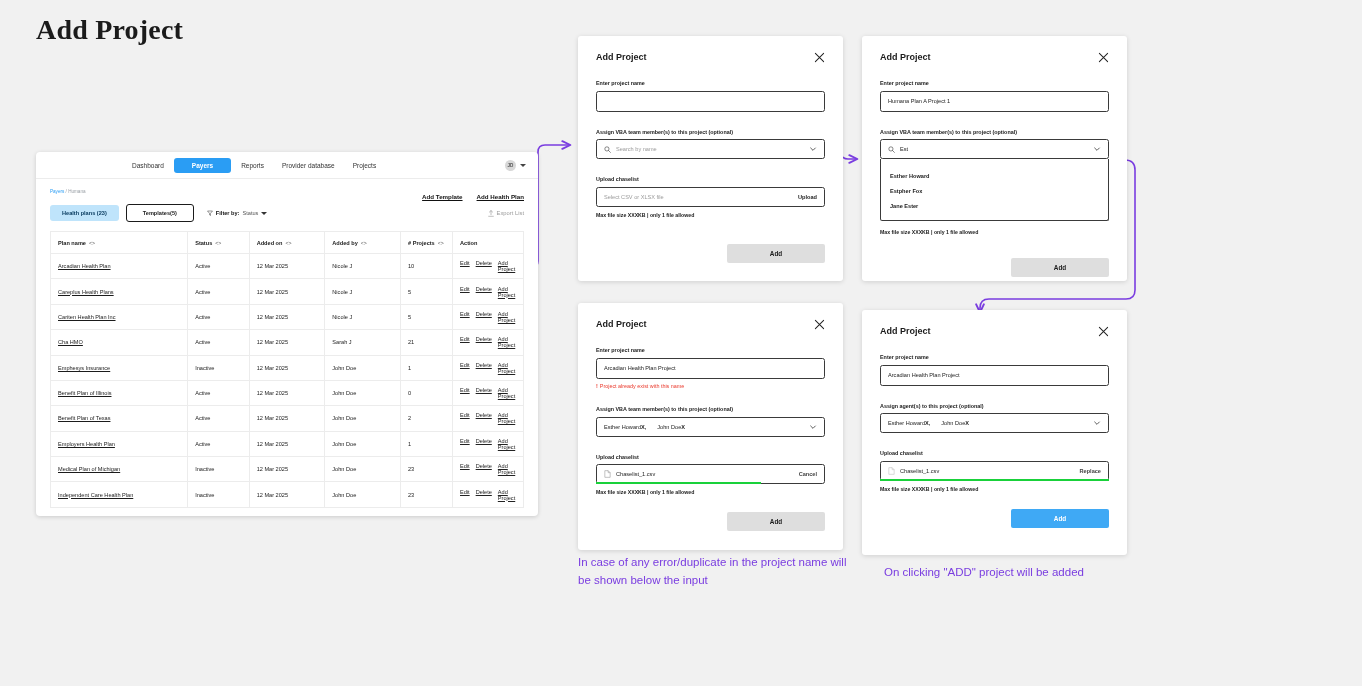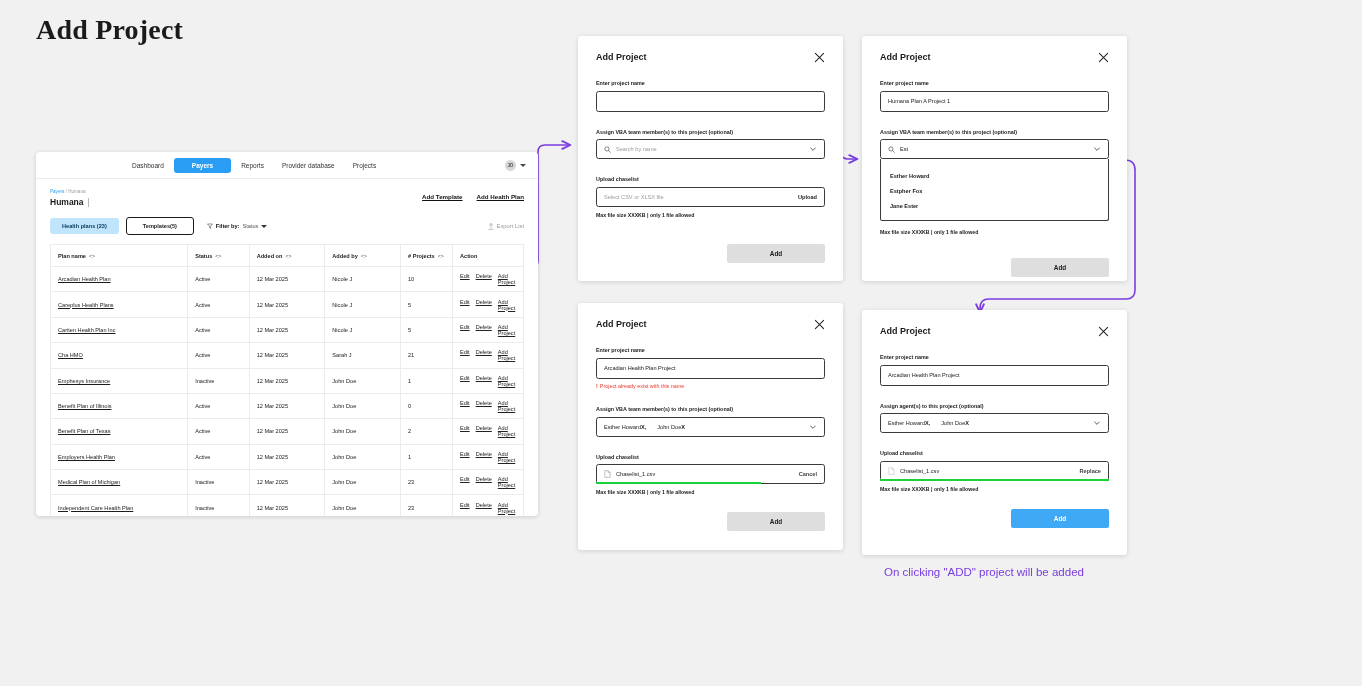--- a/index.html
+++ b/index.html
@@ -182,23 +182,20 @@
       <div class="nav-right">
         <div class="avatar">JD</div>
         <div class="chev"></div>
       </div>
     </div>
 
     <div class="app-body">
       <div class="breadcrumb">
         <b>Payers</b><span> / </span><span>Humana</span>
       </div>
-      <div class="payer-name">
-        <span>Humana</span><span class="bar">|</span>
-      </div>
 
       <div class="header-actions">
         <div class="header-link">Add Template</div>
         <div class="header-link">Add Health Plan</div>
       </div>
 
       <div class="tabrow">
         <div class="tab-pill">Health plans (23)</div>
         <div class="tab-outline">Templates(5)</div>
         <div class="filter-by">
@@ -537,15 +534,16 @@
             <i id="prog-ok" style="width: 100%;"></i>
           </span>
       </div>
       <div class="hint">Max file size XXXKB | only 1 file allowed</div>
     </div>
     <div class="modal-foot" style="margin-top:17px;">
       <button class="btn-add primary">Add</button>
     </div>
   </div>
 
+  <div class="caption" style="left:578px;top:554px;width:275px;">In case of any error/duplicate in the project name will be shown below the input</div>
   <div class="caption" style="left:884px;top:564px;width:260px;">On clicking "ADD" project will be added</div>
 
 </div>
 
 </body></html>

